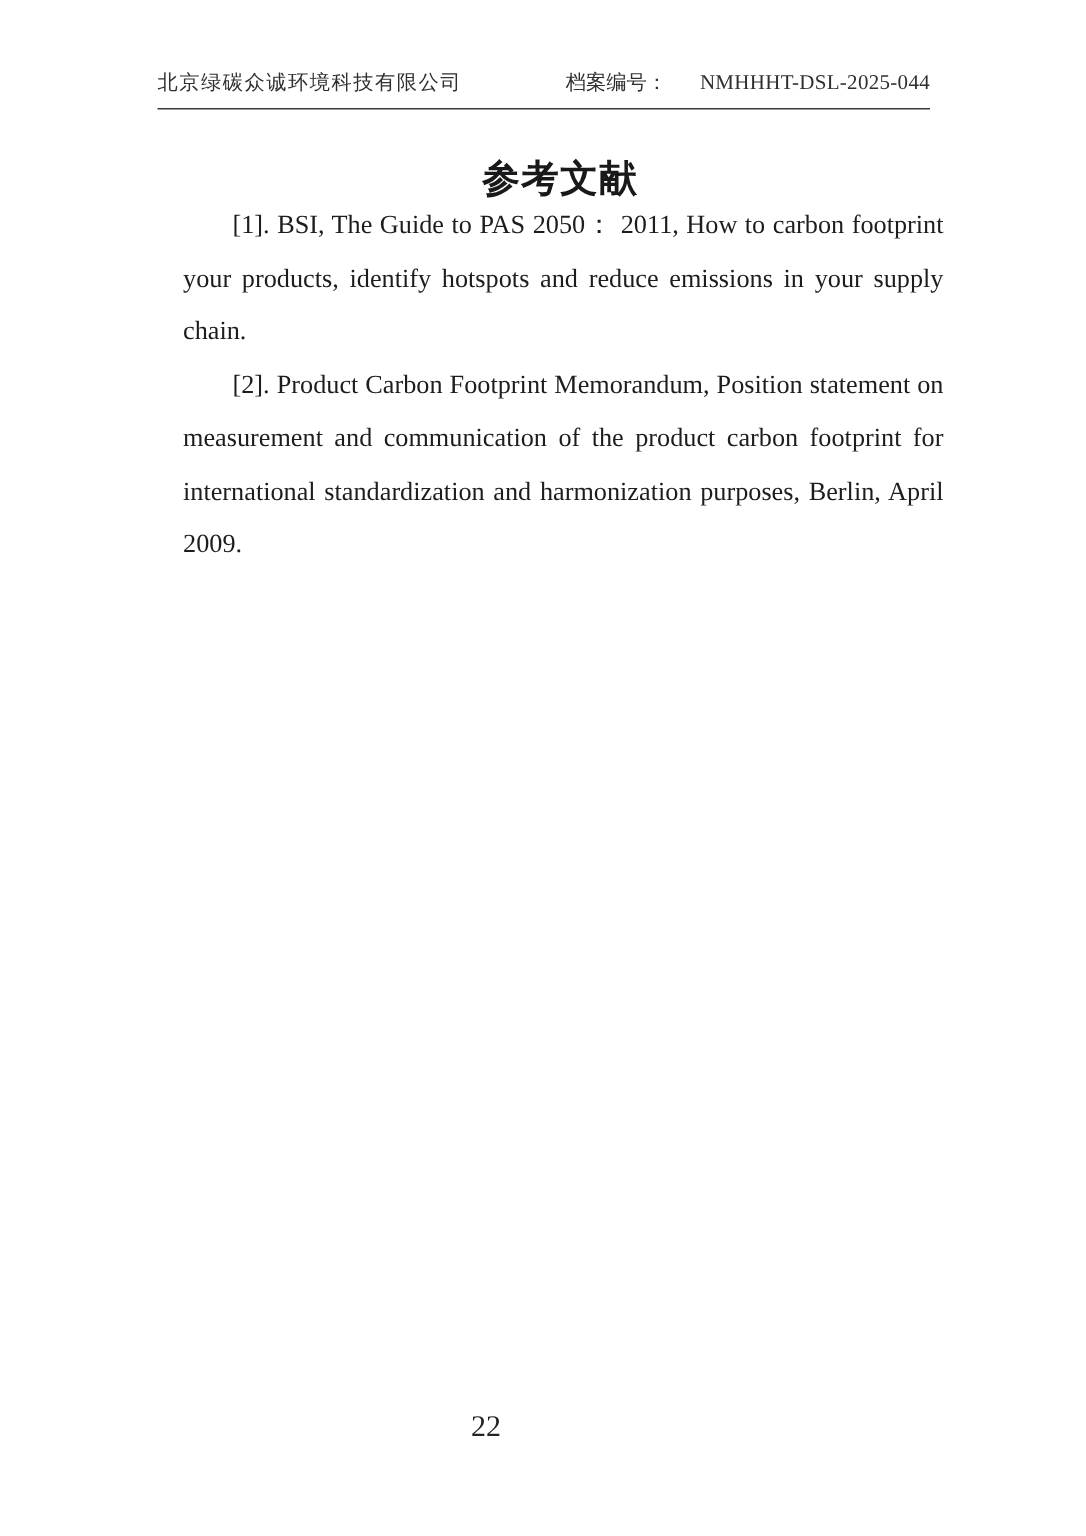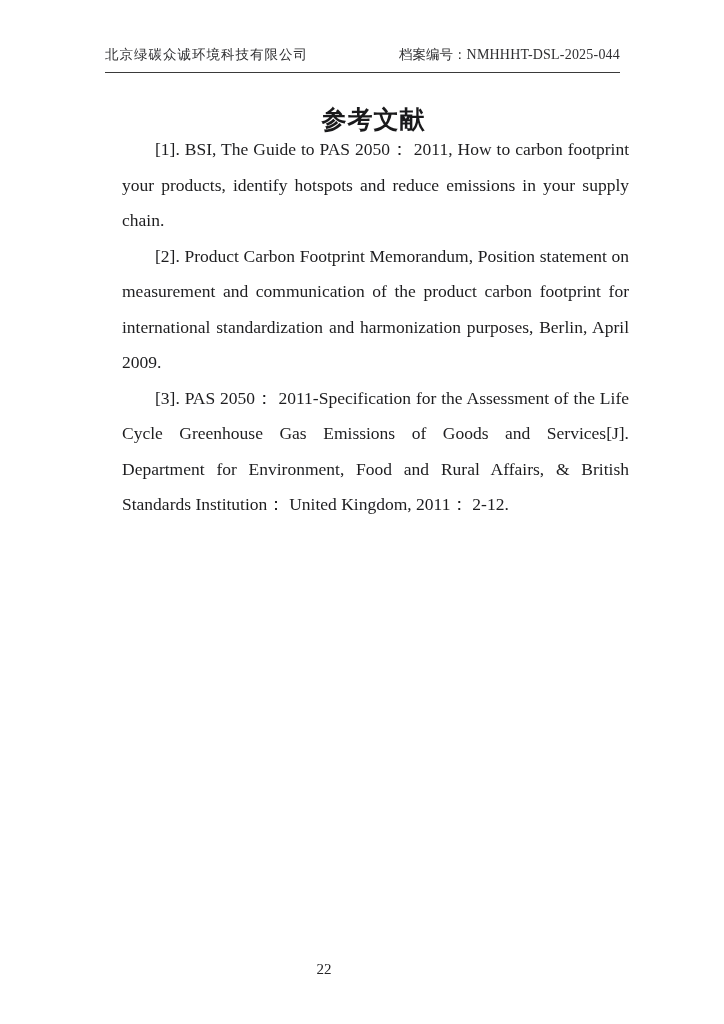--- a/index.html
+++ b/index.html
@@ -19,21 +19,21 @@
     position: absolute;
     left: 105px; top: 46px; width: 515px;
     display: flex; justify-content: space-between; align-items: flex-end;
     border-bottom: 1.5px solid #3a3a3a;
     padding-bottom: 8px;
     font-size: 13.5px;
     color: #2f2f31;
   }
   .company { letter-spacing: 1px; }
   .archive { white-space: nowrap; }
-  .archive-code { font-size: 14px; letter-spacing: 0.2px; }
+  .archive-code { font-size: 14px; letter-spacing: 0.2px; margin-left: 22px; }
   .doc-title {
     position: absolute;
     left: 105px; top: 95px; width: 515px;
     margin: 11px;
     text-align: center;
     font-size: 25px; font-weight: 700;
     letter-spacing: 1px;
     line-height: 1.15;
     color: #19191b;
   }
@@ -43,38 +43,36 @@
     font-size: 17.5px;
     line-height: 35.5px;
     text-align: justify;
     color: #1d1d1f;
   }
   .content p { margin: 0; text-indent: 33px; }
   .footer {
     position: absolute;
     left: 0; top: 940px; width: 648px;
     text-align: center;
-    font-size: 15px;
+    font-size: 20px;
     color: #242426;
-    margin-top: 21px;
   }
 </style>
 </head>
 <body>
 
 <div class="page">
 
   <div class="header">
     <span class="company">北京绿碳众诚环境科技有限公司</span>
     <span class="archive"><span>档案编号：</span><span class="archive-code">NMHHHT-DSL-2025-044</span></span>
   </div>
 
   <h1 class="doc-title">参考文献</h1>
 
   <div class="content">
     <p>[1]. BSI, The Guide to PAS 2050： 2011, How to carbon footprint your products, identify hotspots and reduce emissions in your supply chain.</p>
     <p>[2]. Product Carbon Footprint Memorandum, Position statement on measurement and communication of the product carbon footprint for international standardization and harmonization purposes, Berlin, April 2009.</p>
-    <p>[3]. PAS 2050： 2011-Specification for the Assessment of the Life Cycle Greenhouse Gas Emissions of Goods and Services[J]. Department for Environment, Food and Rural Affairs, &amp; British Standards Institution： United Kingdom, 2011： 2-12.</p>
   </div>
 
   <div class="footer">22</div>
 
 </div>
 
 </body></html>

